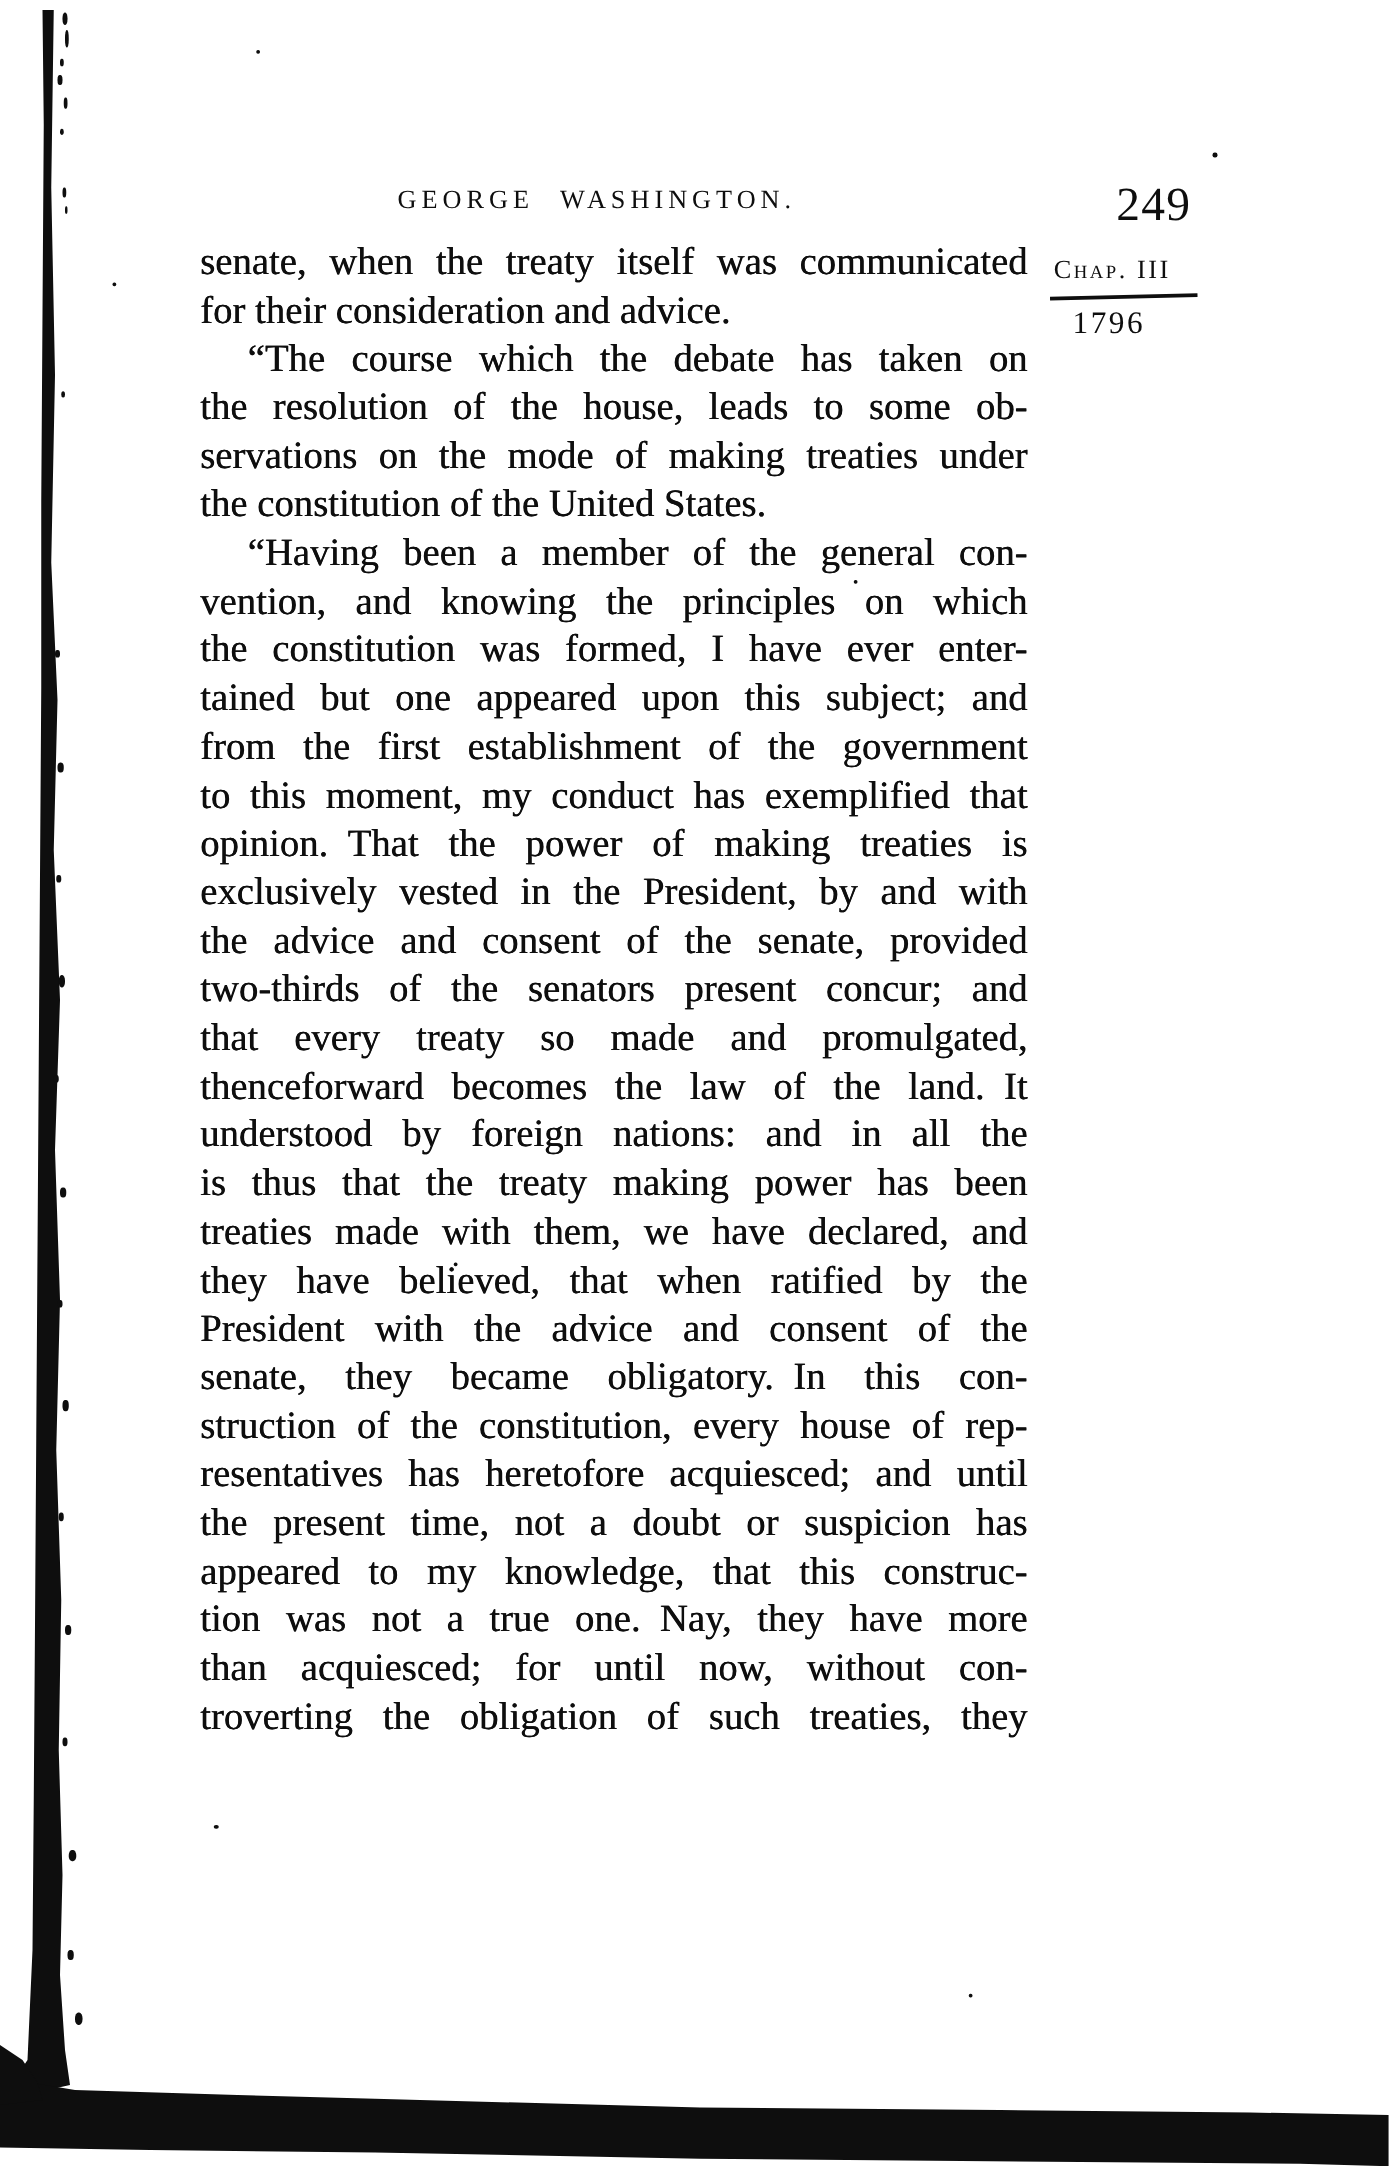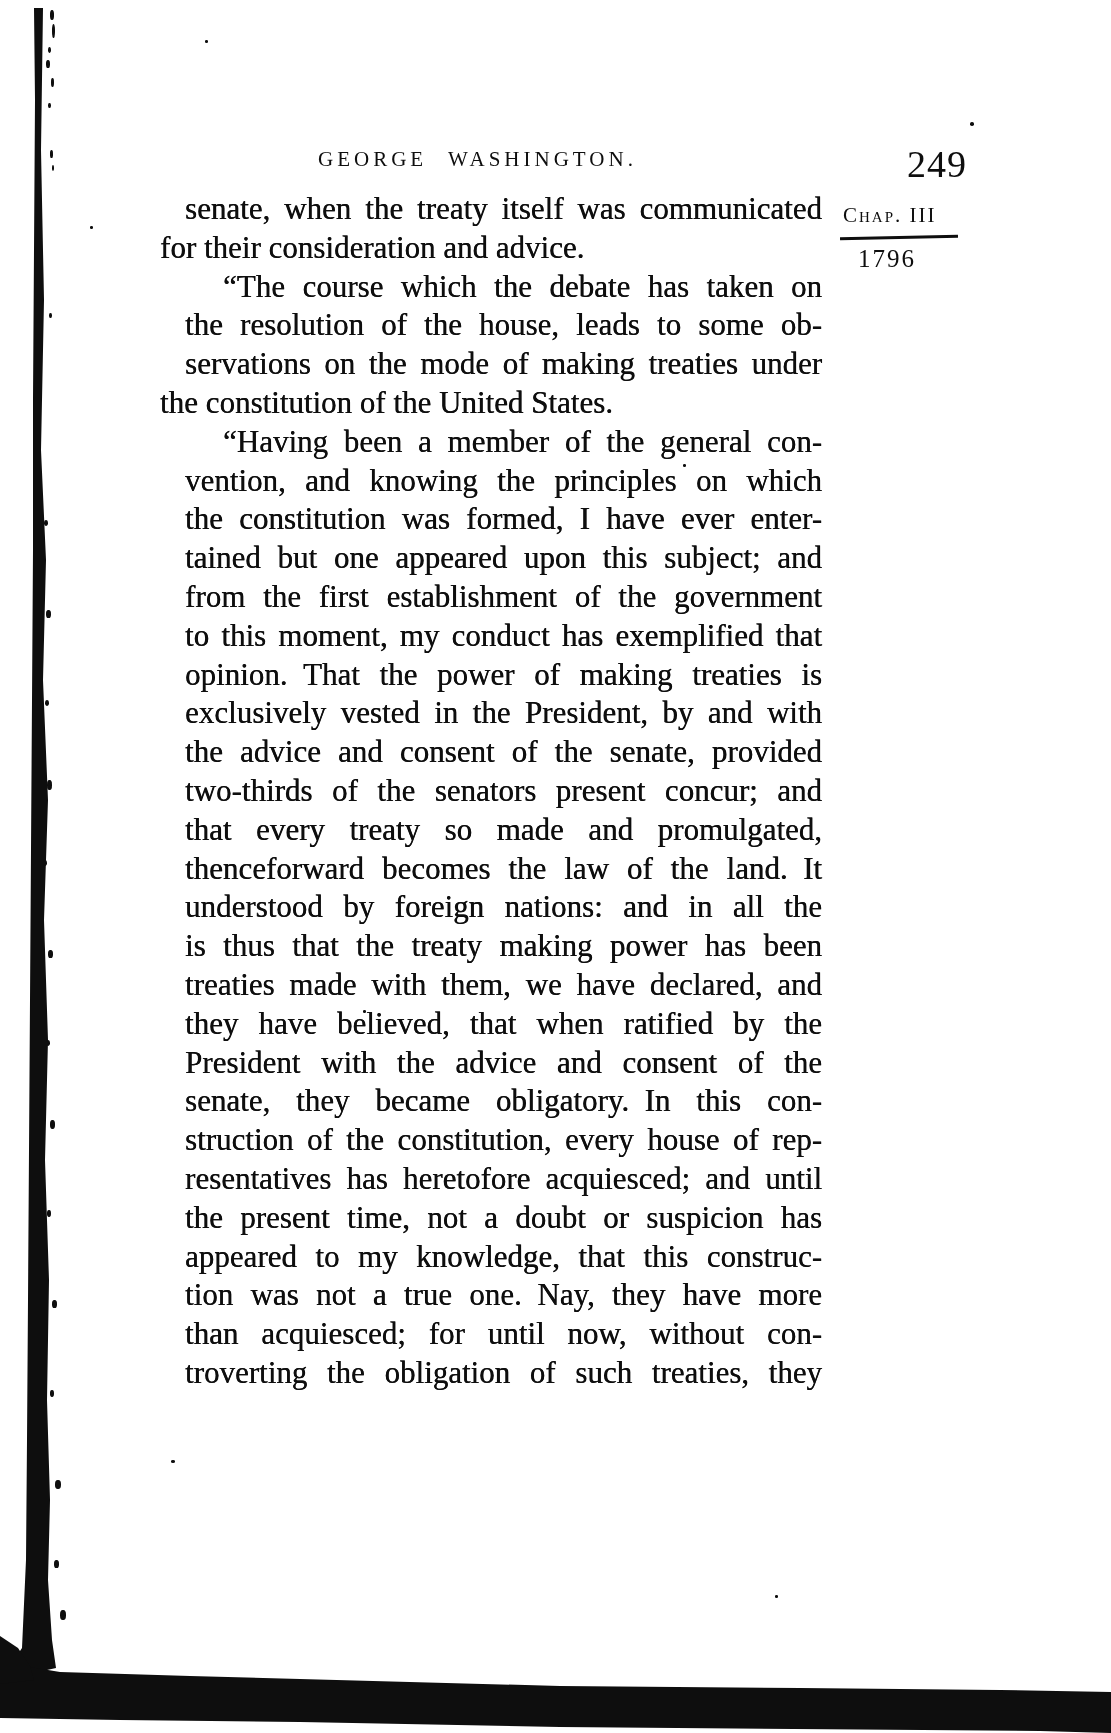--- a/index.html
+++ b/index.html
@@ -15,21 +15,21 @@
   
   .running-header{
     left:318px;top:147px;width:280px;
     text-align:center;
     font-size:21px;letter-spacing:4px;word-spacing:12px;
     white-space:nowrap;
   }
   
   .page-number{
     left:893px;top:142px;width:74px;
-    font-size:38px;text-align:right;letter-spacing:1px;
+    font-size:38px;text-align:left;letter-spacing:1px;
   }
   
   .chapter-note{
     left:843px;top:203px;width:120px;
     font-size:21px;letter-spacing:2px;
     font-variant:small-caps;
     white-space:nowrap;
   }
   .margin-rule{
     left:840px;top:236px;width:118px;height:3px;
@@ -40,21 +40,21 @@
     left:858px;top:245px;width:90px;
     font-size:25px;letter-spacing:2px;
   }
   
   .body-text{
     left:160px;top:190px;width:662px;
     font-size:31px;line-height:38.8px;
     text-shadow:0.35px 0 0 currentColor;
   }
   .line{text-align:justify;text-align-last:left;}
-  .line.j{text-align-last:justify;margin-left:25px;}
+  .line.j{text-align-last:justify;}
   .line.ind{padding-left:38px;}
   .it{}
   
   .artifact-svg{left:0;top:0;pointer-events:none;}
   .speck{
     position:absolute;background:#0e0e0e;border-radius:45%;
   }
 </style>
 </head>
 <body>

